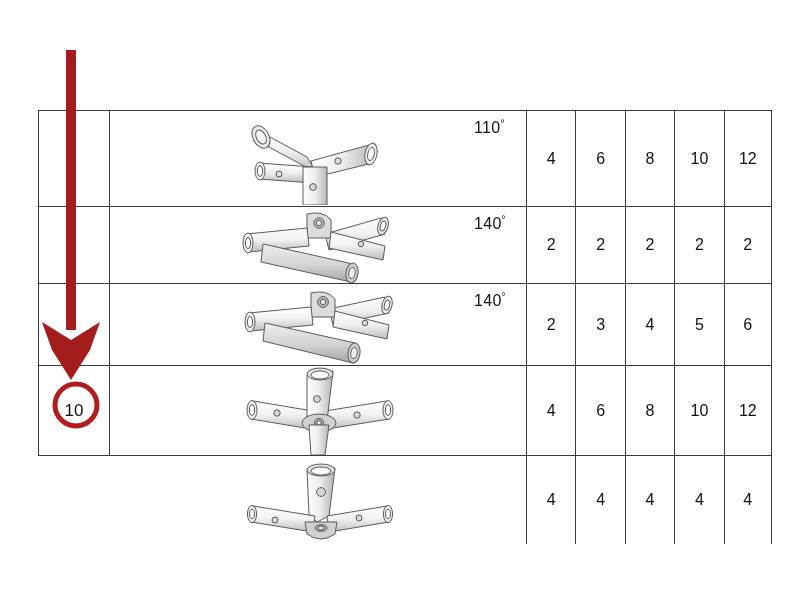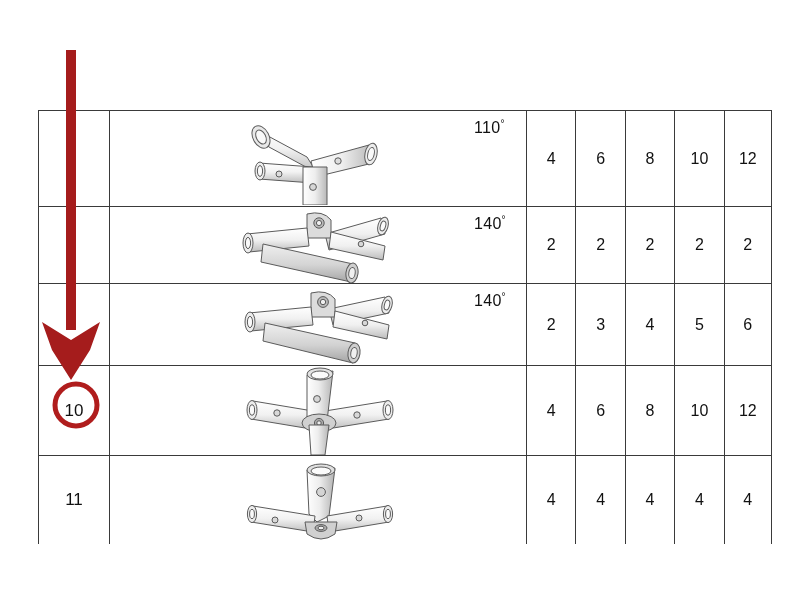--- a/index.html
+++ b/index.html
@@ -357,23 +357,20 @@
         </div>
       </div>
       <div class="cell c-num" style="left:489px;">4</div>
       <div class="cell c-num" style="left:538.4px;">6</div>
       <div class="cell c-num" style="left:587.8px;">8</div>
       <div class="cell c-num" style="left:637.2px;">10</div>
       <div class="cell c-num" style="left:686.6px; width:47.4px;">12</div>
     </div>
 
     <div class="row last" style="top:345px; height:88px;">
-      <div class="cell c-index first">
-        <span>11</span>
-      </div>
       <div class="cell c-figure">
         <div class="figure-holder" style="left:110px; width:200px;">
           <svg width="150" height="88" viewBox="0 0 150 88">
             <defs>
               <linearGradient id="g5" x1="0" y1="0" x2="0" y2="1">
                 <stop offset="0%" stop-color="#ffffff"></stop>
                 <stop offset="50%" stop-color="#f1f1f1"></stop>
                 <stop offset="100%" stop-color="#bfbfbf"></stop>
               </linearGradient>
               <linearGradient id="g5v" x1="0" y1="0" x2="1" y2="0">

